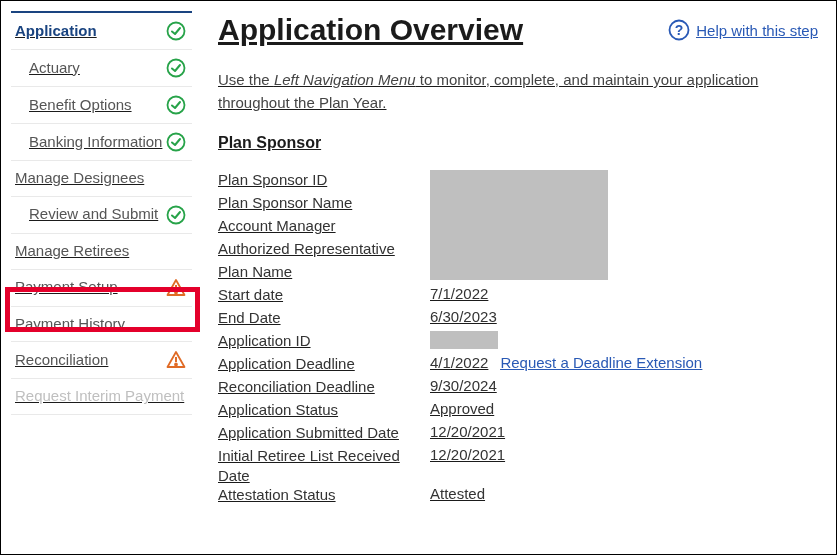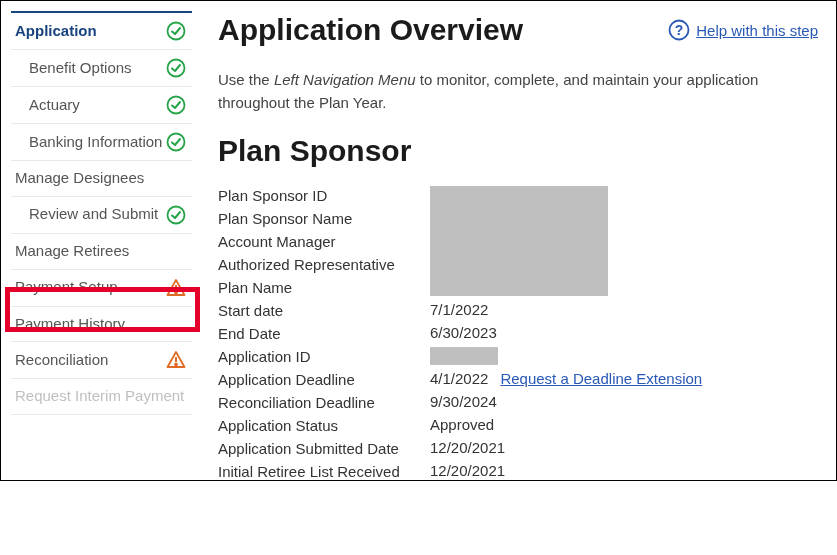--- a/index.html
+++ b/index.html
@@ -6,24 +6,25 @@
   body {
     margin: 0;
     font-family: "Segoe UI", Arial, sans-serif;
     font-size: 14px;
     color: #1b1b1b;
     background: #fff;
   }
   .frame {
     display: flex;
     width: 837px;
-    height: 481px;
+    height: 555px;
     border: 1px solid #000;
     overflow: hidden;
     position: relative;
+    text-decoration: underline;
   }
   
   .sidebar {
     width: 191px;
     flex: 0 0 191px;
     padding: 10px 0 10px 10px;
     background: #fff;
   }
   .nav-item {
     display: flex;
@@ -88,21 +89,21 @@
   .help-link svg text   { fill: #2959b5; font-size: 14px; font-weight: bold; font-family: Arial; }
   .intro {
     font-size: 15px;
     color: #444;
     line-height: 1.5;
     margin-bottom: 20px;
   }
   .intro em { font-style: italic; }
   h2 {
     margin: 0 0 18px 0;
-    font-size: 30px;
+    font-size: 16px;
     font-weight: 700;
     color: #1b1b1b;
   }
   .fields {  }
   .field-row {
     display: flex;
     align-items: flex-start;
     min-height: 23px;
     font-size: 15px;
     color: #333;
@@ -125,28 +126,28 @@
 
   <nav class="sidebar">
     <div class="nav-item active">
       <span class="lbl">Application</span>
       <svg class="ic ic-check" viewBox="0 0 20 20">
           <circle cx="10" cy="10" r="8.5"></circle>
           <path d="M6 10.5 L9 13 L14 7"></path>
         </svg>
     </div>
     <div class="nav-item child">
+      <span class="lbl">Actuary</span>
+      <svg class="ic ic-check" viewBox="0 0 20 20">
+          <circle cx="10" cy="10" r="8.5"></circle>
+          <path d="M6 10.5 L9 13 L14 7"></path>
+        </svg>
+    </div>
+    <div class="nav-item child">
       <span class="lbl">Benefit Options</span>
-      <svg class="ic ic-check" viewBox="0 0 20 20">
-          <circle cx="10" cy="10" r="8.5"></circle>
-          <path d="M6 10.5 L9 13 L14 7"></path>
-        </svg>
-    </div>
-    <div class="nav-item child">
-      <span class="lbl">Actuary</span>
       <svg class="ic ic-check" viewBox="0 0 20 20">
           <circle cx="10" cy="10" r="8.5"></circle>
           <path d="M6 10.5 L9 13 L14 7"></path>
         </svg>
     </div>
     <div class="nav-item child">
       <span class="lbl">Banking Information</span>
       <svg class="ic ic-check" viewBox="0 0 20 20">
           <circle cx="10" cy="10" r="8.5"></circle>
           <path d="M6 10.5 L9 13 L14 7"></path>

